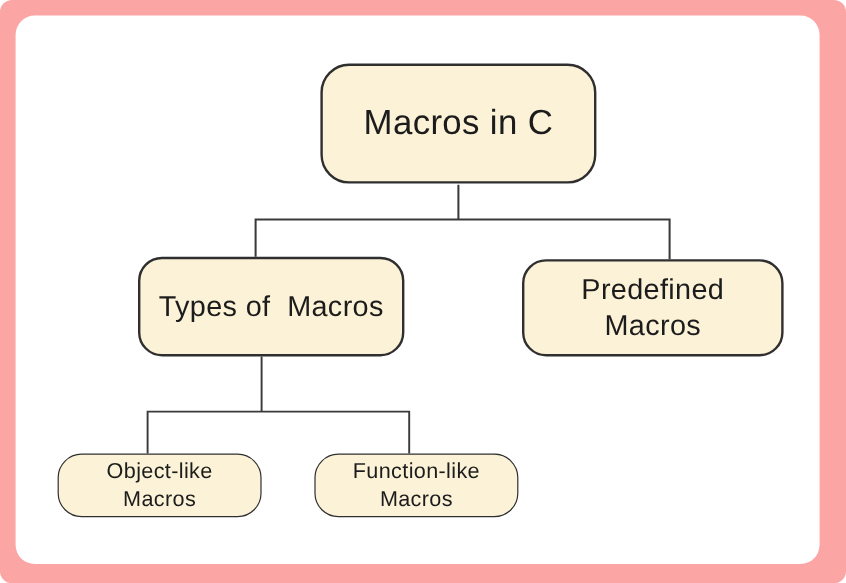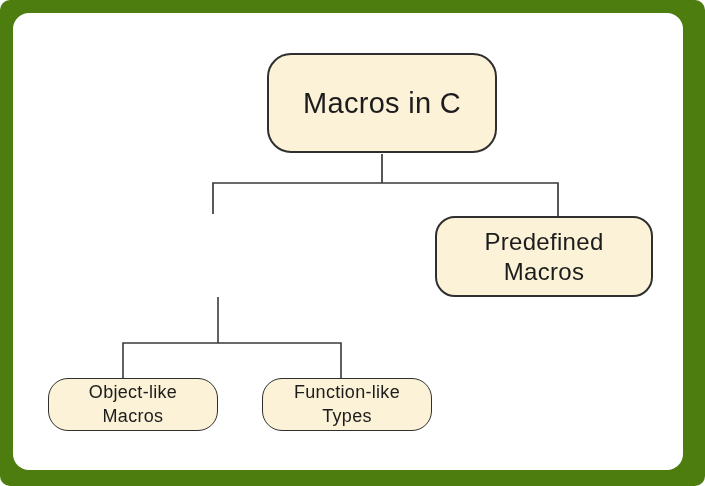--- a/index.html
+++ b/index.html
@@ -7,21 +7,21 @@
     padding: 0;
     width: 705px;
     height: 486px;
     background: #ffffff;
     font-family: "Liberation Sans", sans-serif;
   }
   .frame {
     position: relative;
     width: 705px;
     height: 486px;
-    background: #4d7c0f;
+    background: #fca5a5;
     border-radius: 10px;
     overflow: hidden;
   }
   .panel {
     position: absolute;
     left: 13px;
     top: 13px;
     width: 670px;
     height: 457px;
     background: #ffffff;
@@ -104,28 +104,31 @@
 
   <svg class="connectors" viewBox="0 0 705 486" xmlns="http://www.w3.org/2000/svg">
     <path d="M382 154 V183 M213 214 V183 H558 V216" fill="none" stroke="#3a3a3a" stroke-width="1.7"></path>
     <path d="M218 297 V343 M123 378 V343 H341 V378" fill="none" stroke="#3a3a3a" stroke-width="1.6"></path>
   </svg>
 
   <div class="node node-root">
     <span>Macros in C</span>
   </div>
 
+  <div class="node node-types">
+    <span>Types of  Macros</span>
+  </div>
 
   <div class="node node-predefined">
     <span>Predefined
 Macros</span>
   </div>
 
   <div class="node node-object">
     <span>Object-like
 Macros</span>
   </div>
 
   <div class="node node-function">
     <span>Function-like
-Types</span>
+Macros</span>
   </div>
 </div>
 
 </body></html>

